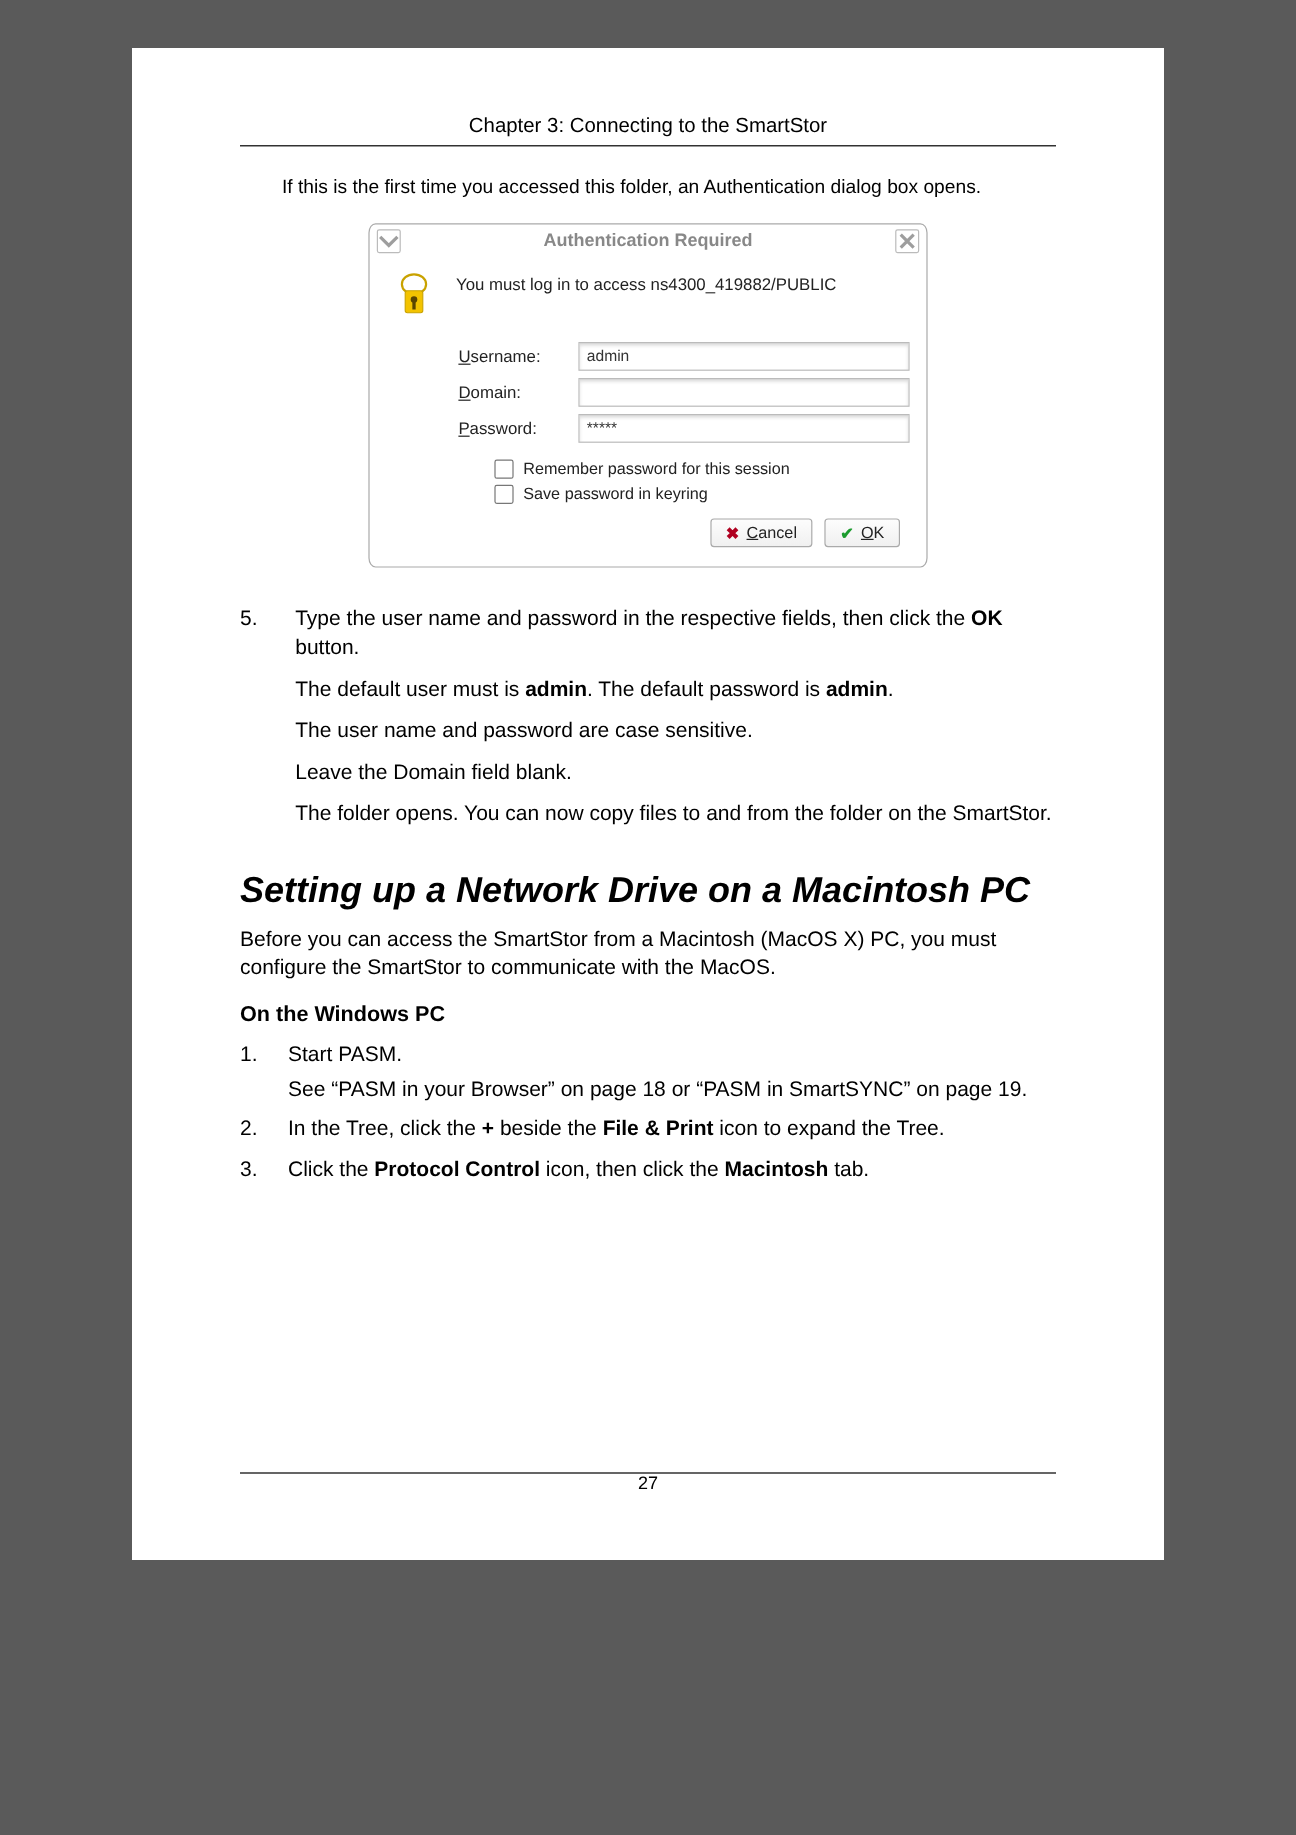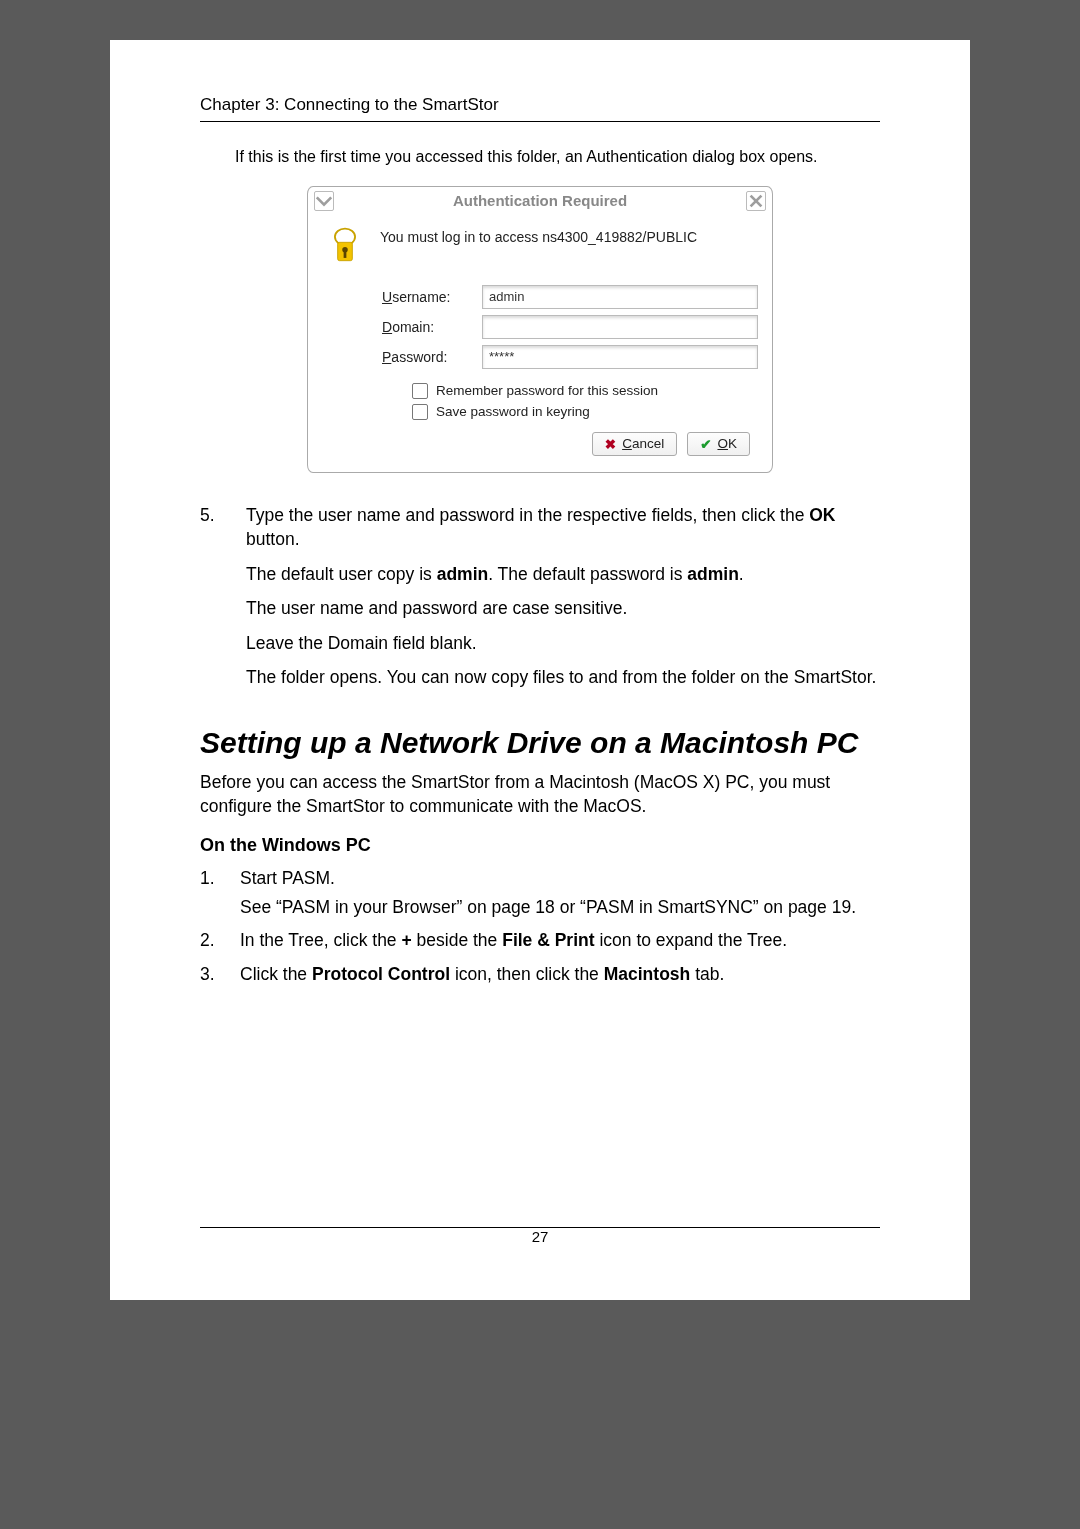--- a/index.html
+++ b/index.html
@@ -12,21 +12,21 @@
     min-height: 1260px;
     background: #fff;
     margin: 40px auto 60px;
     padding: 55px 90px 70px 90px;
     box-sizing: border-box;
     position: relative;
     font-family: Arial, Helvetica, sans-serif;
     color: #000;
   }
   .running-head {
-    text-align: left;
+    text-align: center;
     font-size: 17px;
     border-bottom: 1.5px solid #000;
     padding-bottom: 6px;
     margin-bottom: 24px;
   }
   .intro {
     font-size: 16px;
     line-height: 1.35;
     margin: 0 0 18px 35px;
   }
@@ -254,21 +254,21 @@
     </div>
   </div>
 
   <div class="step5">
     <div class="step5-num">5.</div>
     <div class="step5-body">
       <p>
         <span>Type the user name and password in the respective fields, then click the </span><span class="b">OK</span><span> button.</span>
       </p>
       <p>
-        <span>The default user copy is </span><span class="b">admin</span><span>. The default password is </span><span class="b">admin</span><span>.</span>
+        <span>The default user must is </span><span class="b">admin</span><span>. The default password is </span><span class="b">admin</span><span>.</span>
       </p>
       <p>The user name and password are case sensitive.</p>
       <p>Leave the Domain field blank.</p>
       <p>The folder opens. You can now copy files to and from the folder on the SmartStor.</p>
     </div>
   </div>
 
   <div class="h1">Setting up a Network Drive on a Macintosh PC</div>
   <p class="h2-intro">Before you can access the SmartStor from a Macintosh (MacOS X) PC, you must configure the SmartStor to communicate with the MacOS.</p>
 

